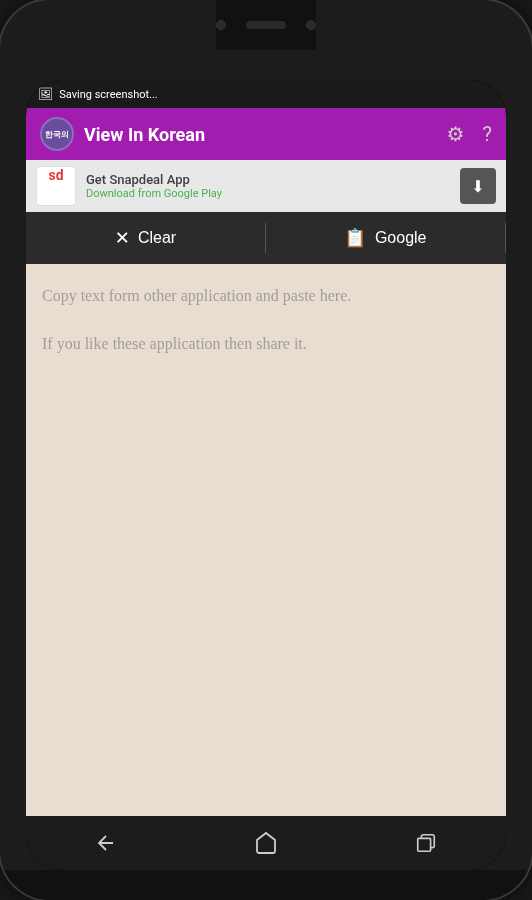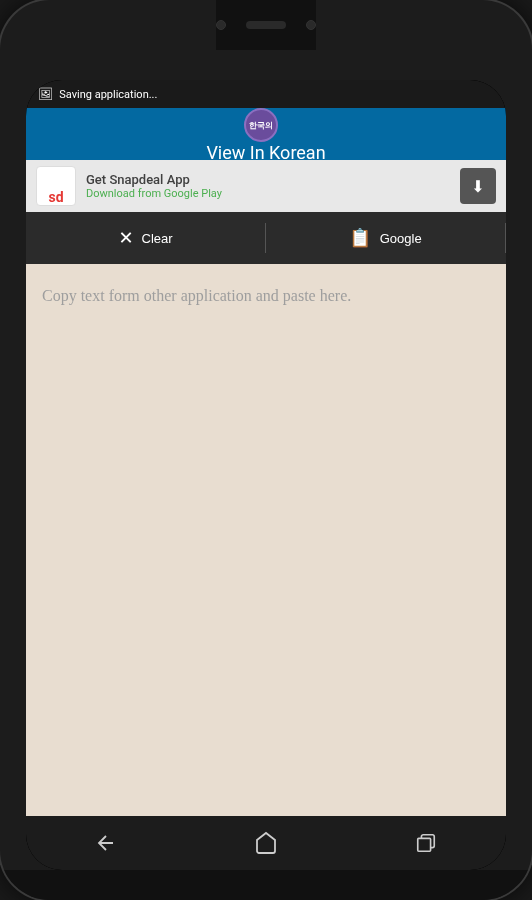--- a/index.html
+++ b/index.html
@@ -113,27 +113,26 @@
       font-size: 11px;
     }
 
     .status-icon {
       color: #fff;
       font-size: 12px;
     }
 
     
     .app-header {
-      background: #0369a1;
+      background: #a21caf;
       height: 52px;
       display: flex;
       align-items: center;
       padding: 0 14px;
       flex-shrink: 0;
-      flex-direction: column;
     }
 
     .app-logo {
       width: 34px;
       height: 34px;
       border-radius: 17px;
       background: #6a4c9c;
       display: flex;
       align-items: center;
       justify-content: center;
@@ -141,21 +140,21 @@
       color: #fff;
       font-weight: bold;
       margin-right: 10px;
       flex-shrink: 0;
       border: 2px solid #8b6fc0;
     }
 
     .app-title {
       color: #fff;
       font-size: 18px;
-      font-weight: 400;
+      font-weight: 700;
       flex: 1;
     }
 
     .header-icons {
       display: flex;
       gap: 18px;
       align-items: center;
     }
 
     .gear-icon, .question-icon {
@@ -174,21 +173,21 @@
       flex-shrink: 0;
     }
 
     .ad-logo {
       width: 40px;
       height: 40px;
       background: #fff;
       border: 1px solid #ddd;
       border-radius: 4px;
       display: flex;
-      align-items: flex-end;
+      align-items: flex-start;
       justify-content: center;
       margin-right: 10px;
       flex-shrink: 0;
       overflow: hidden;
     }
 
     .sd-logo {
       font-size: 14px;
       font-weight: bold;
       color: #e53935;
@@ -250,21 +249,21 @@
       height: 30px;
       background: #555;
       flex-shrink: 0;
     }
 
     .toolbar-icon {
       font-size: 18px;
     }
 
     .toolbar-label {
-      font-size: 13px;
+      font-size: 16px;
       color: #fff;
     }
 
     
     .content-area {
       flex: 1;
       background: #e8ddd0;
       padding: 20px 16px;
       overflow-y: auto;
       font-family: Liberation Serif, serif;
@@ -320,21 +319,21 @@
     <div class="speaker"></div>
     <div class="front-camera"></div>
   </div>
 
   <div class="phone-inner">
     <div class="screen">
 
       <div class="status-bar">
         <div class="status-notification">
           <span class="status-icon">🖼</span>
-          <span>Saving application...</span>
+          <span>Saving screenshot...</span>
         </div>
       </div>
 
       <div class="app-header">
         <div class="app-logo">
           <span style="font-size:8px;">한국의</span>
         </div>
         <span class="app-title">View In Korean</span>
         <div class="header-icons">
           <span class="gear-icon">⚙</span>
@@ -365,20 +364,23 @@
           <span class="toolbar-icon">📋</span>
           <span class="toolbar-label">Google</span>
         </button>
         <div class="toolbar-divider"></div>
       </div>
 
       <div class="content-area">
         <div class="content-paragraph">
           <span class="content-text">Copy text form other application and paste here.</span>
         </div>
+        <div class="content-paragraph">
+          <span class="content-text">If you like these application then share it.</span>
+        </div>
       </div>
 
       <div class="bottom-nav">
         <div class="nav-btn">
           <svg width="24" height="24" viewBox="0 0 24 24" fill="none" stroke="#ccc" stroke-width="1.8">
             <path d="M19 12H5M12 5l-7 7 7 7"></path>
           </svg>
         </div>
         <div class="nav-btn">
           <svg width="24" height="24" viewBox="0 0 24 24" fill="none" stroke="#ccc" stroke-width="1.8">

